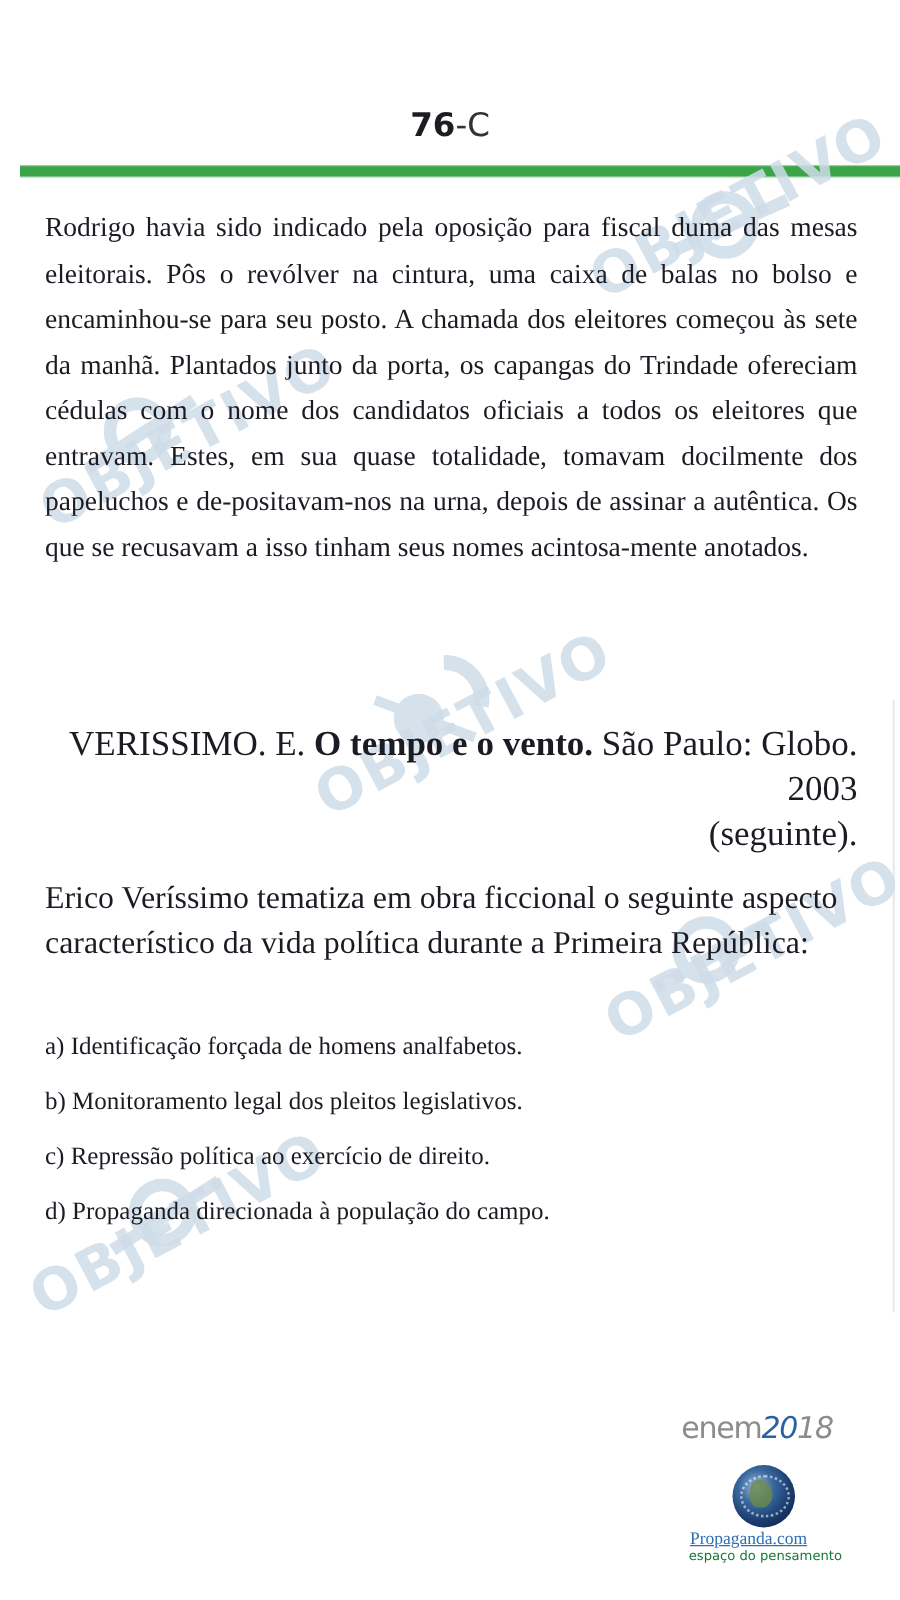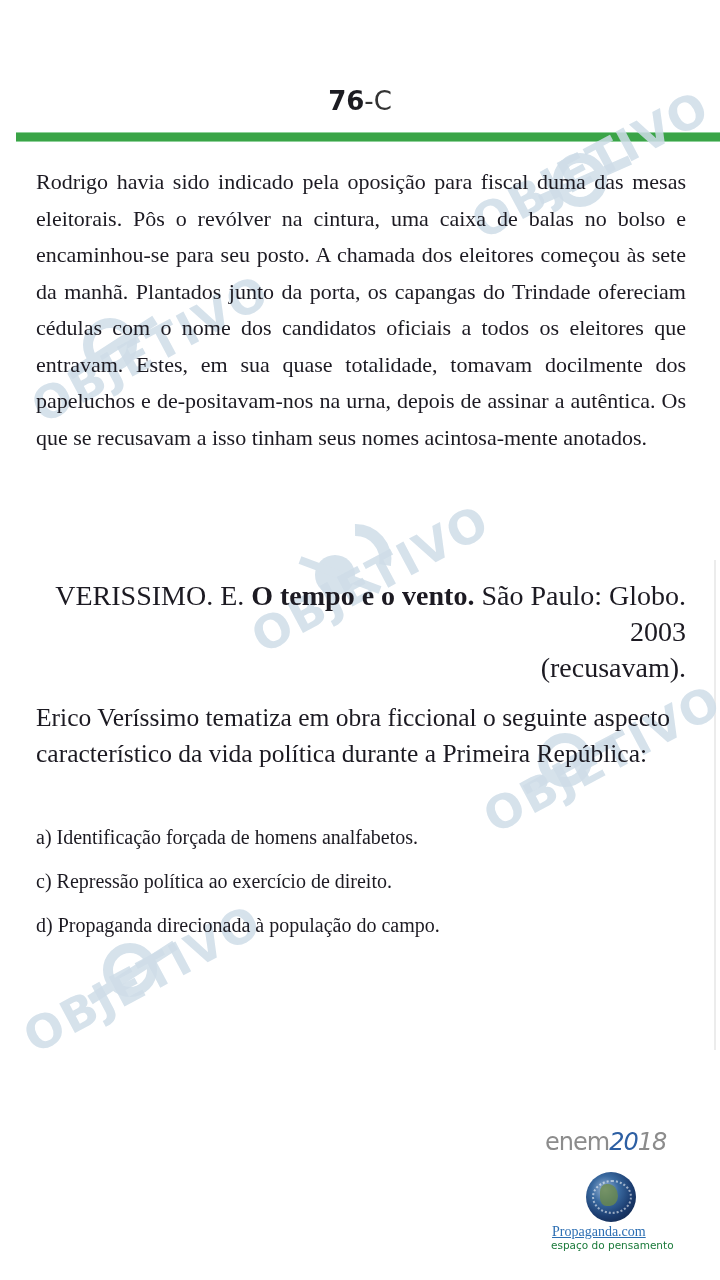--- a/index.html
+++ b/index.html
@@ -207,29 +207,30 @@
 <div class="watermark" style="left:40px;top:1010px;">OBJETIVO</div>
 
 <div class="content passage">
   <p>Rodrigo havia sido indicado pela oposição para fiscal duma das mesas eleitorais. Pôs o revólver na cintura, uma caixa de balas no bolso e encaminhou-se para  seu posto. A chamada dos eleitores começou às sete  da manhã. Plantados junto da porta, os capangas do Trindade ofereciam cédulas com o nome dos candidatos oficiais a todos os eleitores que entravam. Estes, em sua quase totalidade, tomavam docilmente dos papeluchos e de-positavam-nos na urna, depois de assinar a autêntica. Os que se recusavam a isso tinham seus nomes acintosa-mente anotados.</p>
 </div>
 
 <div class="citation">
   <span>VERISSIMO. E.</span>
   <b>O tempo e o vento.</b>
   <span>São Paulo: Globo. 2003</span><br>
-  <span>(recusavam).</span>
+  <span>(seguinte).</span>
 </div>
 
 <div class="content question">
   <p>Erico Veríssimo tematiza em obra ficcional o seguinte aspecto característico da vida política durante a  Primeira República:</p>
 </div>
 
 <ul class="options">
   <li><span>a)</span> <span>Identificação forçada de homens analfabetos.</span></li>
+  <li><span>b)</span> <span>Monitoramento legal dos pleitos legislativos.</span></li>
   <li><span>c)</span> <span>Repressão política ao exercício de direito.</span></li>
   <li><span>d)</span> <span>Propaganda direcionada à população do campo.</span></li>
 </ul>
 
 <div class="enem-logo">
   <span>enem</span><span class="year-20">20</span><span class="year-18">18</span>
 </div>
 <div class="globe"></div>
 <div class="geo-site">Propaganda.com</div>
 <div class="geo-tagline">espaço do pensamento</div>

